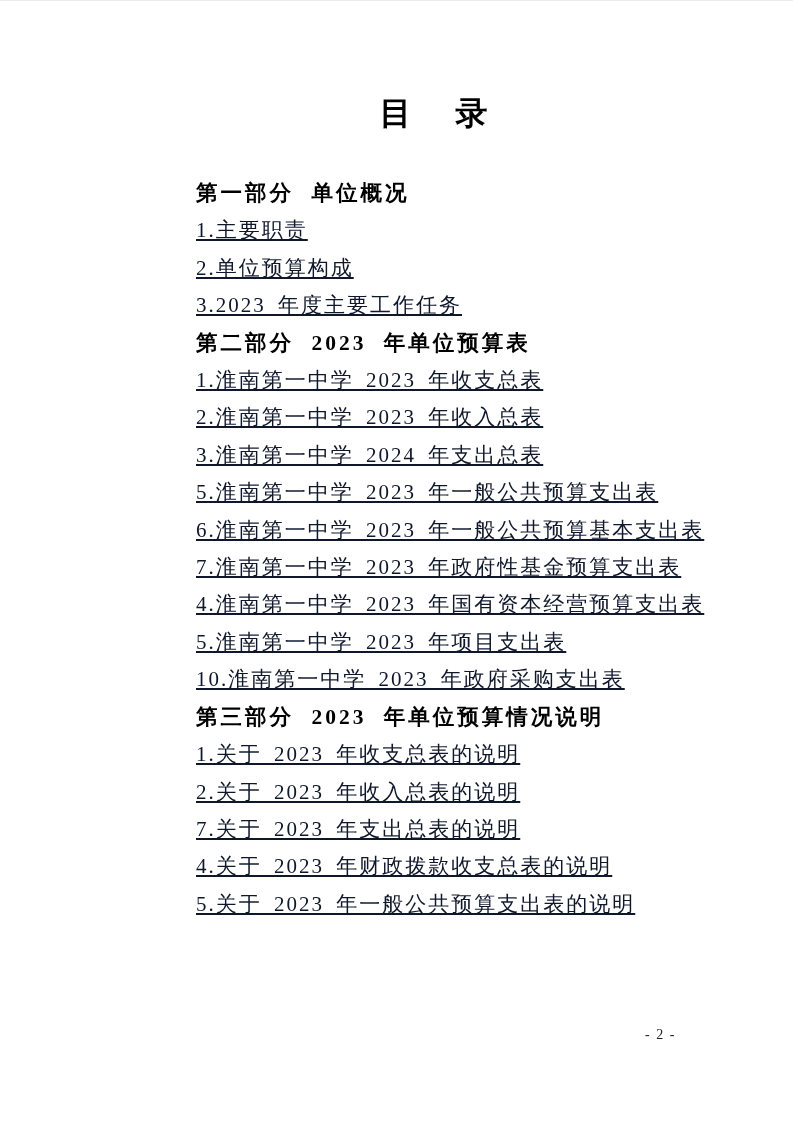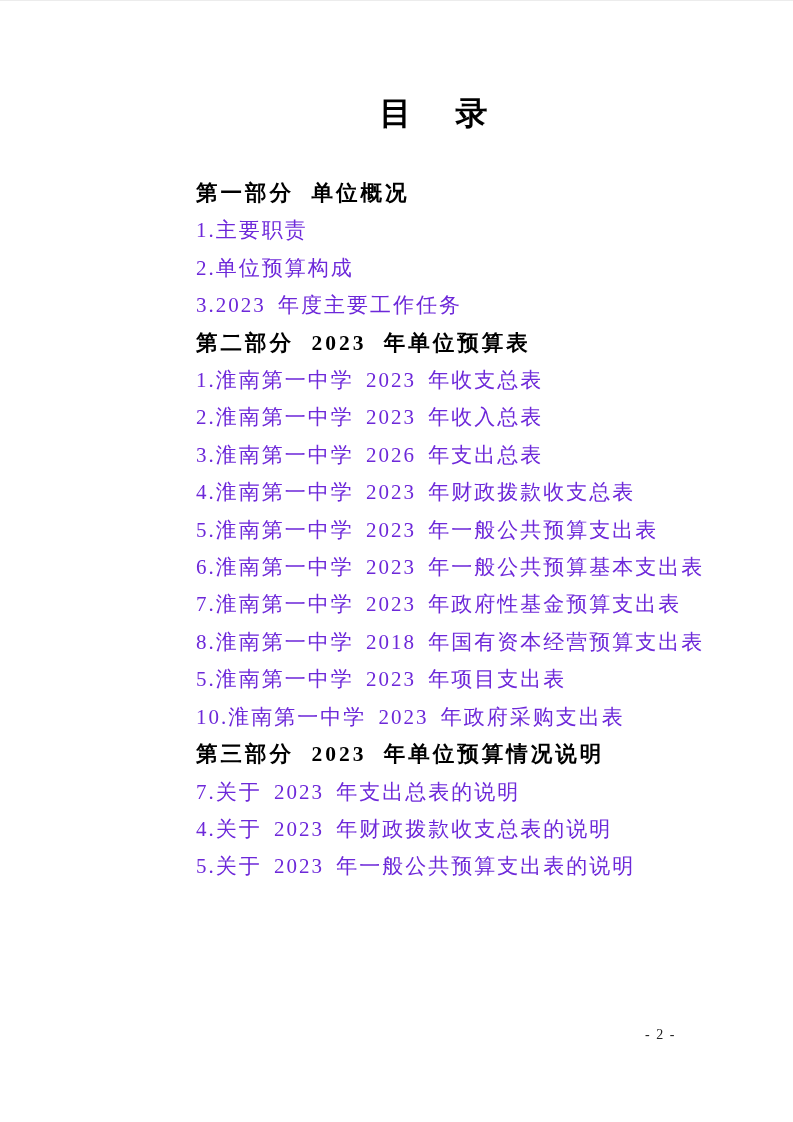--- a/index.html
+++ b/index.html
@@ -51,21 +51,22 @@
     font-size: 21.5px;
     font-weight: bold;
     letter-spacing: 3px;
     word-spacing: 9px;
     color: #000000;
   }
   .line.item {
     font-size: 21px;
     letter-spacing: 2px;
     word-spacing: 5px;
-    color: #6d28d9;
+    color: #0f172a;
+    text-decoration: underline;
   }
   .page-number {
     position: absolute;
     left: 645px;
     top: 1026px;
     font-size: 14px;
     letter-spacing: 1.5px;
     white-space: pre;
     color: #222222;
   }
@@ -80,30 +81,31 @@
   <div class="toc">
 
     <div class="line header">第一部分 单位概况</div>
     <div class="line item">1.主要职责</div>
     <div class="line item">2.单位预算构成</div>
     <div class="line item">3.2023 年度主要工作任务</div>
 
     <div class="line header">第二部分 2023 年单位预算表</div>
     <div class="line item">1.淮南第一中学 2023 年收支总表</div>
     <div class="line item">2.淮南第一中学 2023 年收入总表</div>
-    <div class="line item">3.淮南第一中学 2026 年支出总表</div>
-    <div class="line item">4.淮南第一中学 2023 年财政拨款收支总表</div>
+    <div class="line item">3.淮南第一中学 2024 年支出总表</div>
     <div class="line item">5.淮南第一中学 2023 年一般公共预算支出表</div>
     <div class="line item">6.淮南第一中学 2023 年一般公共预算基本支出表</div>
     <div class="line item">7.淮南第一中学 2023 年政府性基金预算支出表</div>
-    <div class="line item">8.淮南第一中学 2018 年国有资本经营预算支出表</div>
+    <div class="line item">4.淮南第一中学 2023 年国有资本经营预算支出表</div>
     <div class="line item">5.淮南第一中学 2023 年项目支出表</div>
     <div class="line item">10.淮南第一中学 2023 年政府采购支出表</div>
 
     <div class="line header">第三部分 2023 年单位预算情况说明</div>
+    <div class="line item">1.关于 2023 年收支总表的说明</div>
+    <div class="line item">2.关于 2023 年收入总表的说明</div>
     <div class="line item">7.关于 2023 年支出总表的说明</div>
     <div class="line item">4.关于 2023 年财政拨款收支总表的说明</div>
     <div class="line item">5.关于 2023 年一般公共预算支出表的说明</div>
 
   </div>
 
   <div class="page-number">- 2 -</div>
 
 </div>
 

